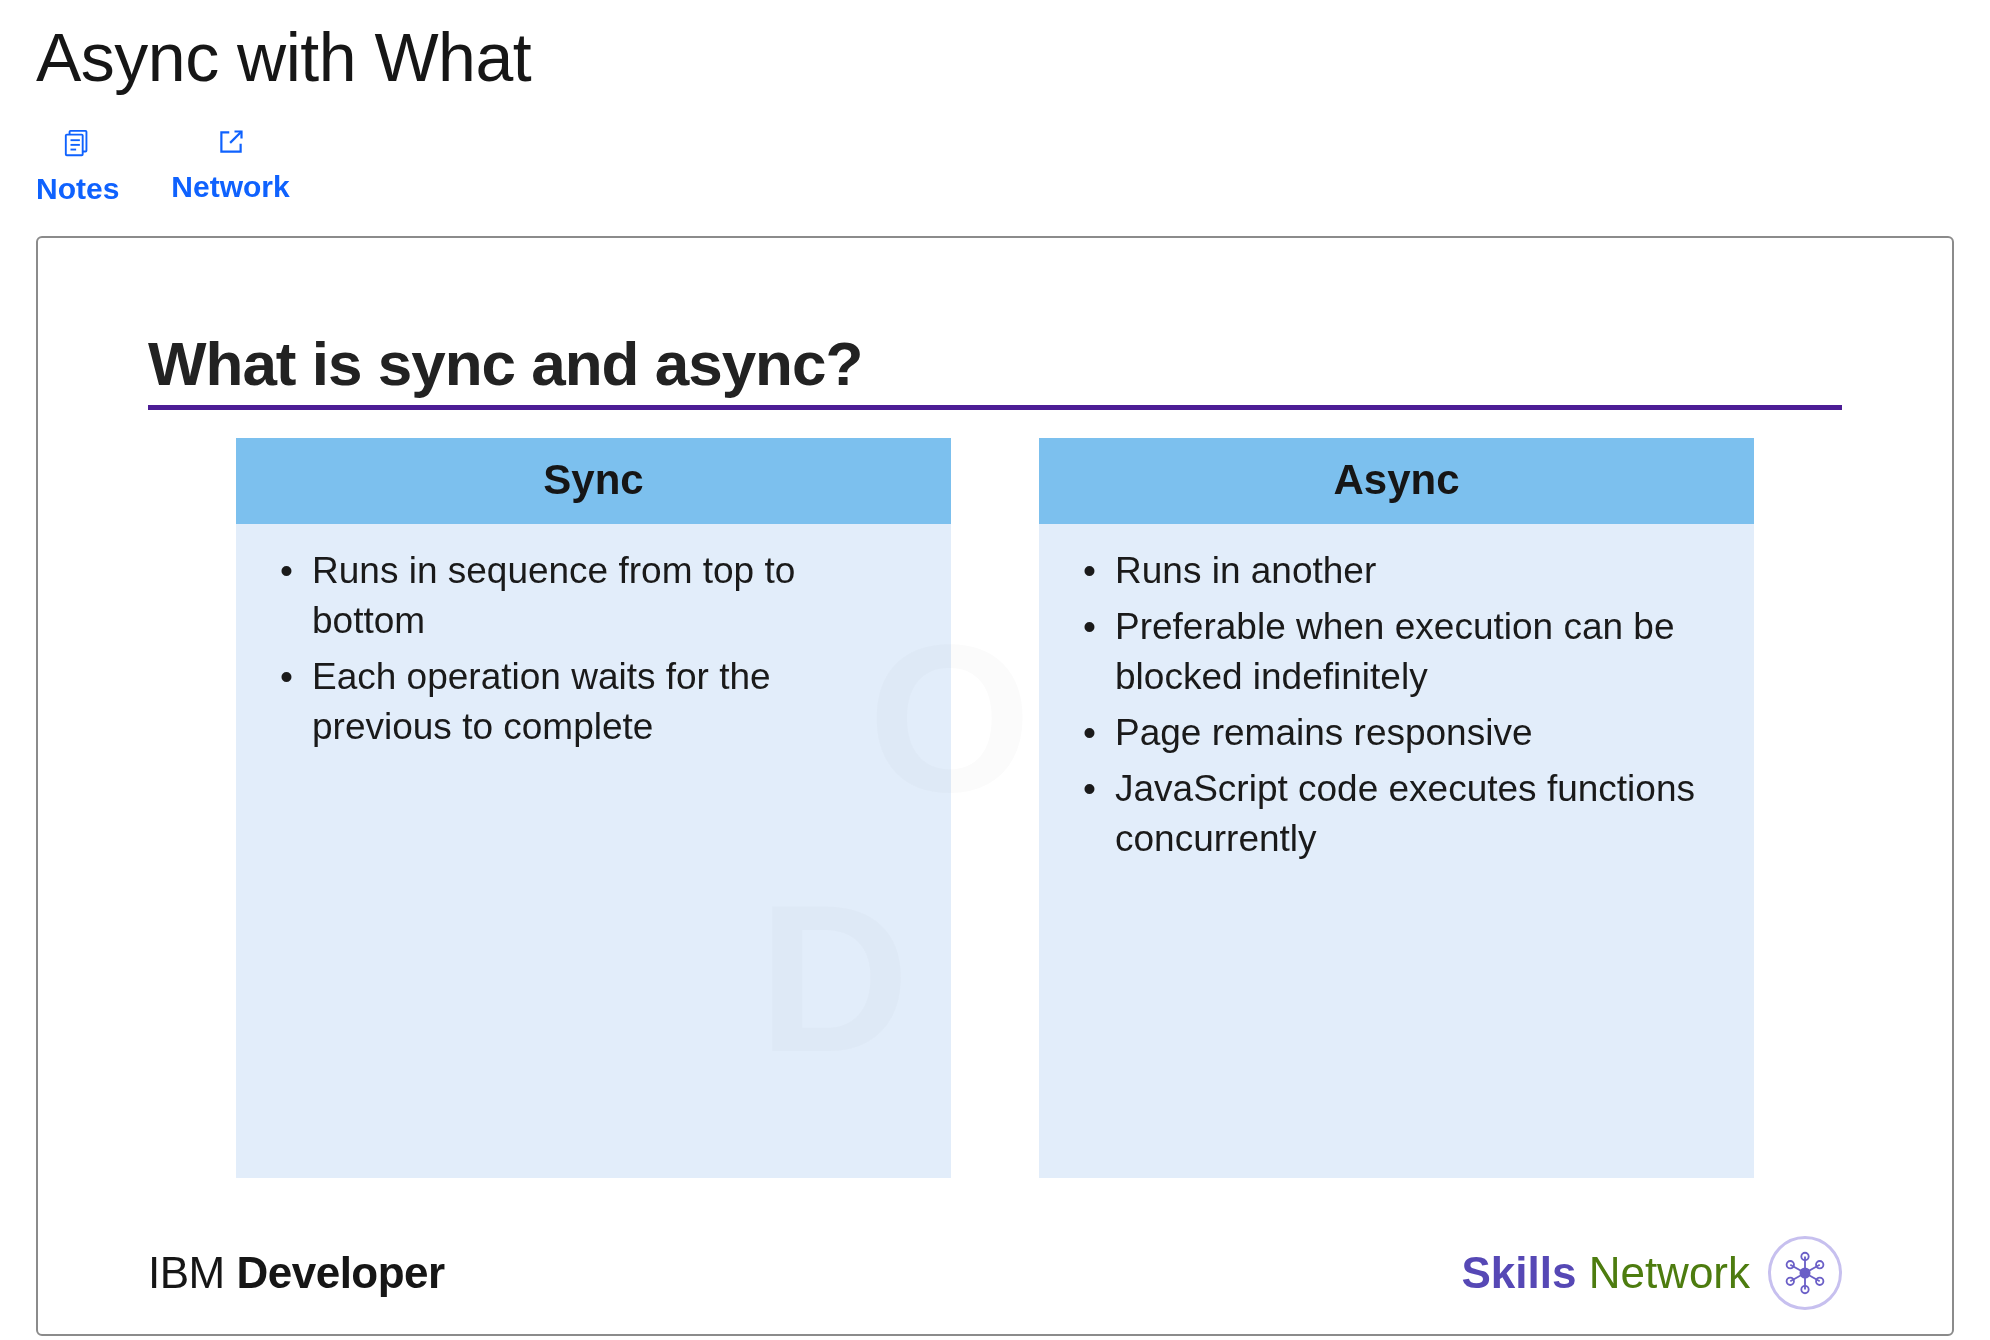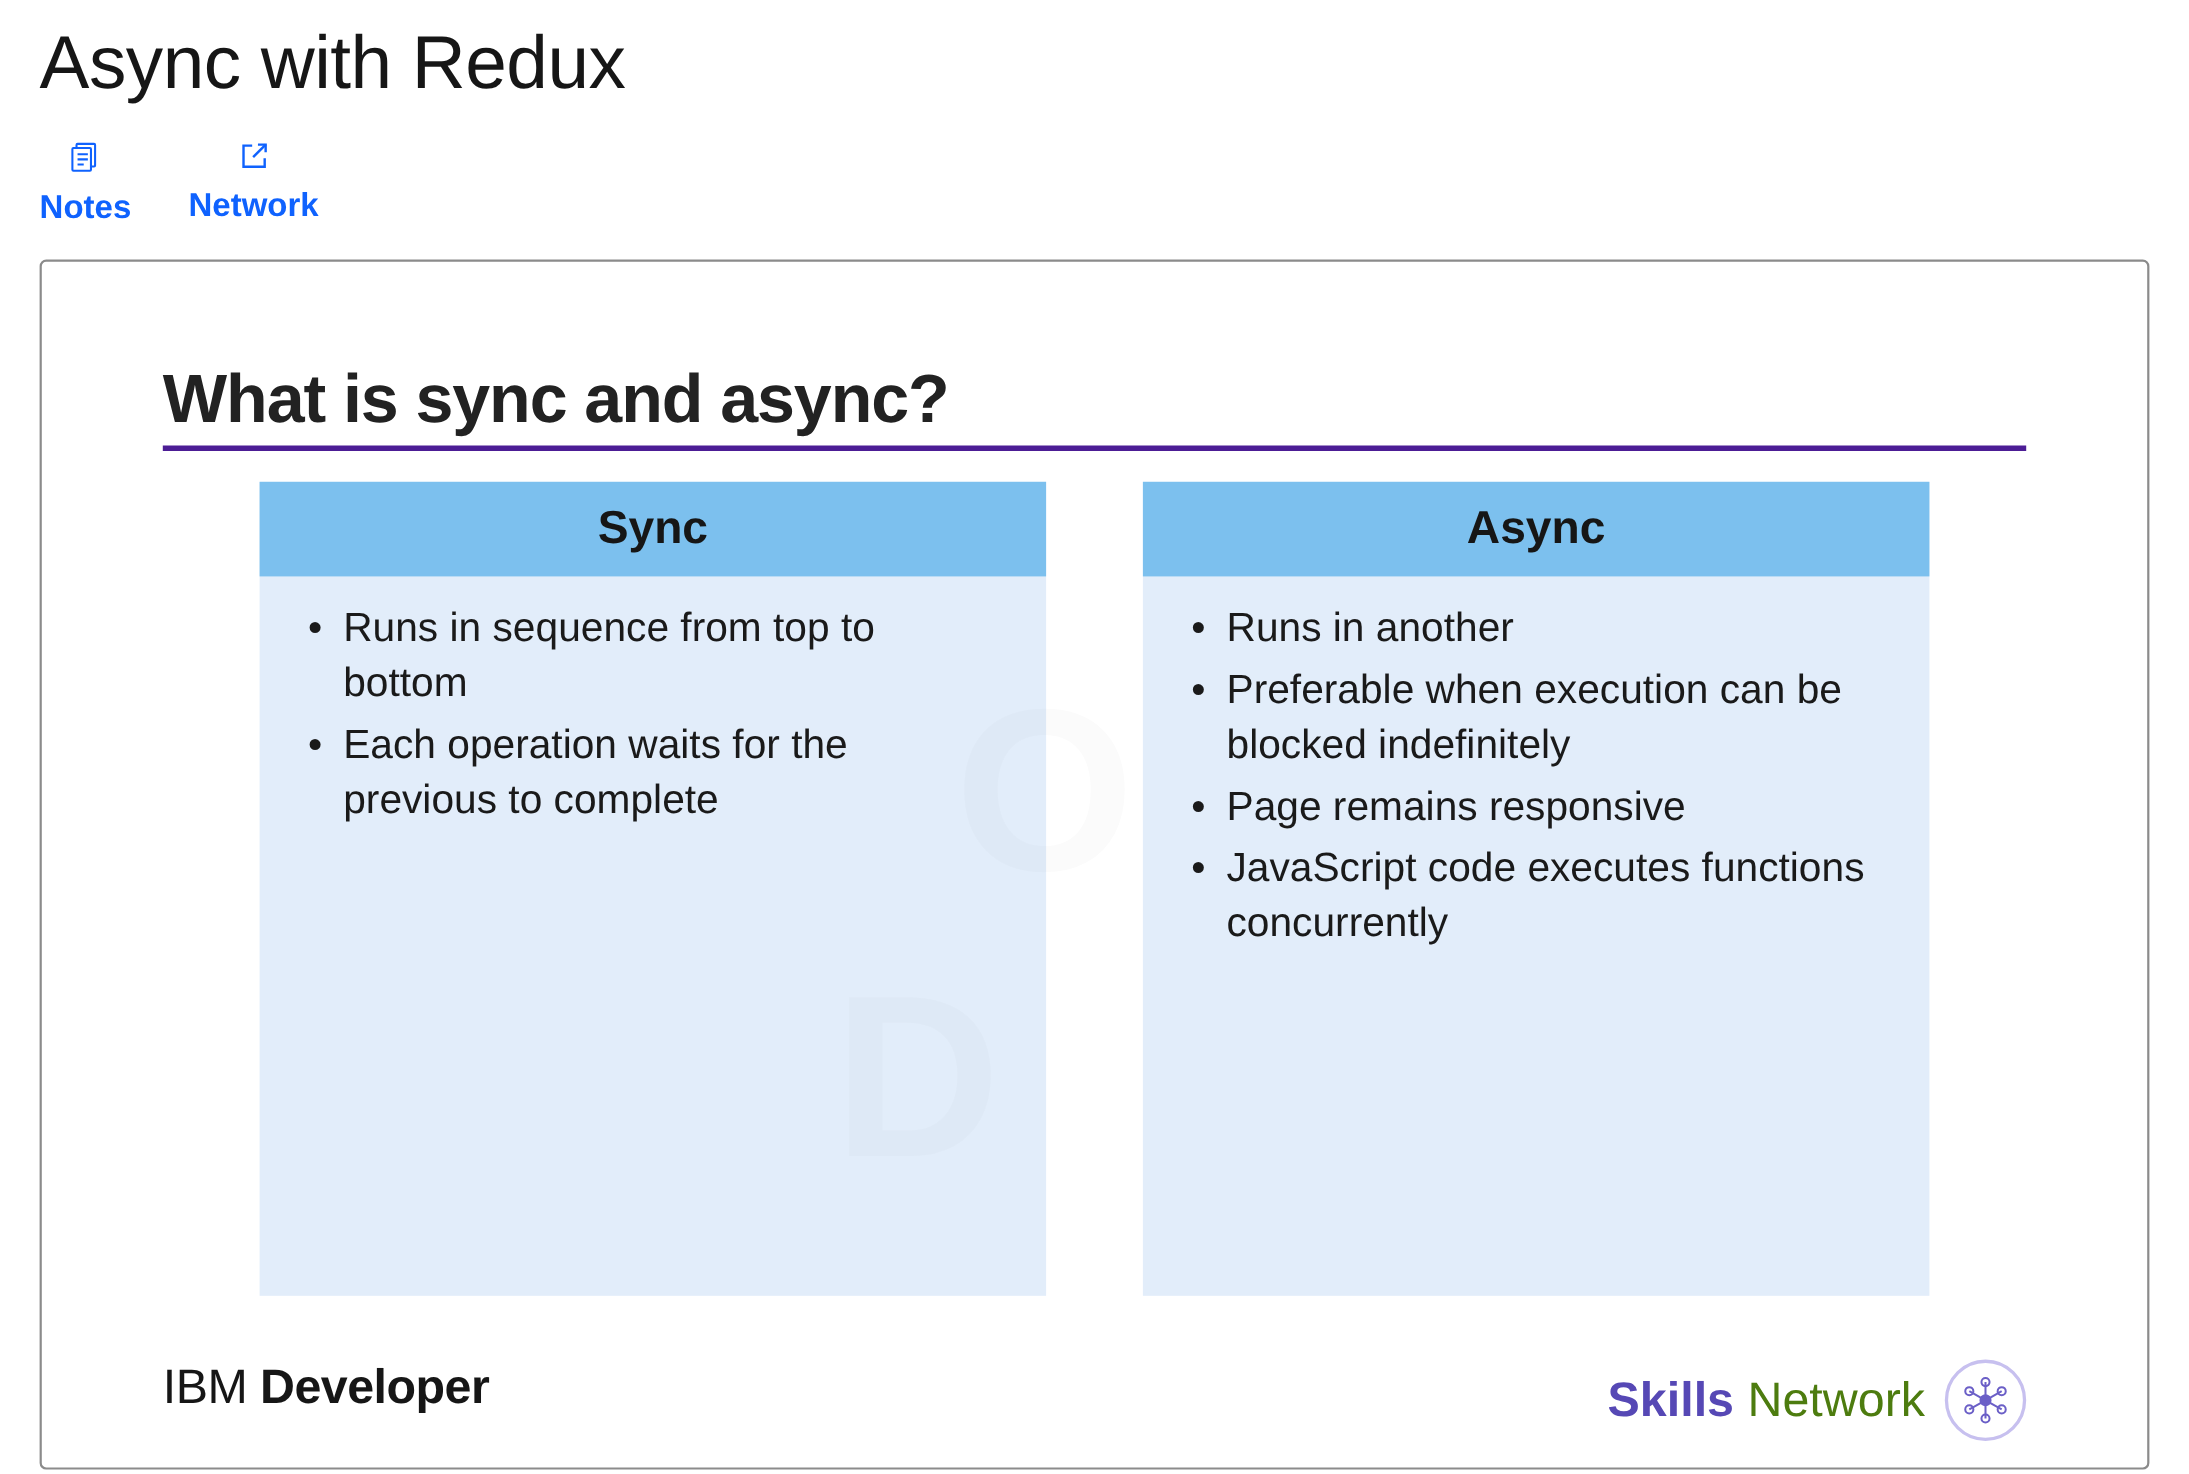--- a/index.html
+++ b/index.html
@@ -112,21 +112,21 @@
     top: 0;
     font-size: 37px;
   }
 
   .slide-footer {
     position: absolute;
     left: 110px;
     right: 110px;
     bottom: 24px;
     display: flex;
-    align-items: flex-start;
+    align-items: center;
     justify-content: space-between;
   }
   .ibm-dev {
     font-size: 44px;
     letter-spacing: -0.5px;
   }
   .ibm-dev .light { font-weight: 400; }
   .ibm-dev .bold  { font-weight: 700; }
 
   .skills-net {
@@ -144,21 +144,21 @@
     display: inline-flex;
     align-items: center;
     justify-content: center;
   }
 </style>
 </head>
 <body>
 
 <div class="page">
 
-  <h1 class="page-title">Async with Redux</h1>
+  <h1 class="page-title">Async with What</h1>
 
   <div class="action-bar">
     <a class="action-link">
       <svg width="30" height="30" viewBox="0 0 32 32" fill="none" stroke="#0f62fe" stroke-width="2">
         <rect x="7" y="3" width="18" height="22" rx="1"></rect>
         <rect x="3" y="7" width="18" height="22" rx="1" fill="#ffffff"></rect>
         <line x1="8" y1="13" x2="18" y2="13"></line>
         <line x1="8" y1="18" x2="18" y2="18"></line>
         <line x1="8" y1="23" x2="14" y2="23"></line>
       </svg>

